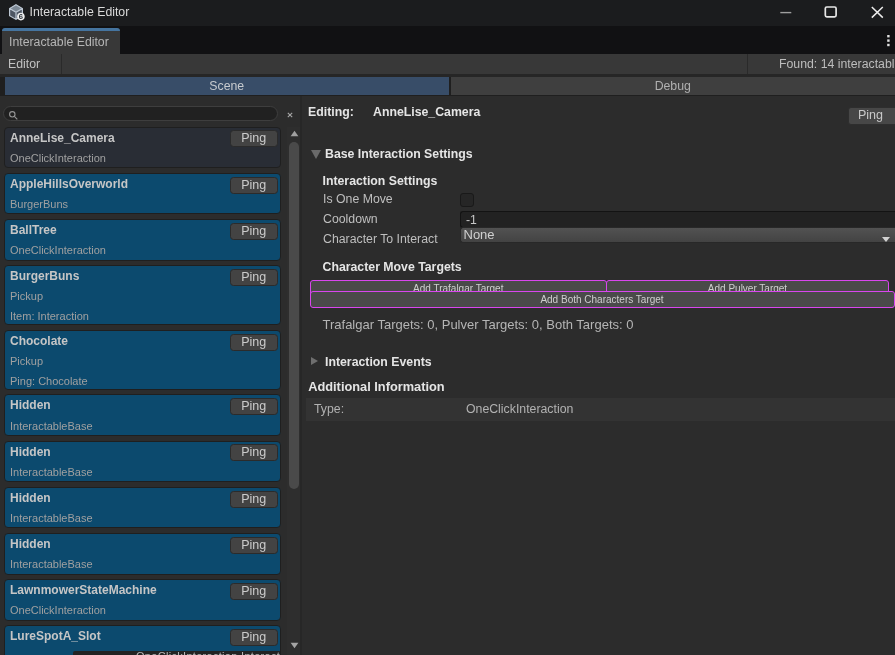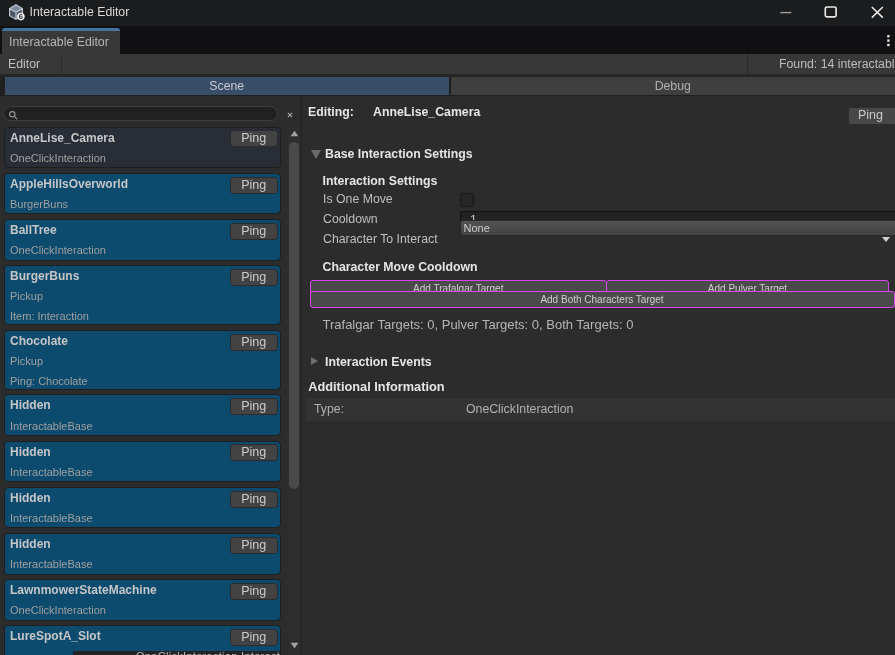--- a/index.html
+++ b/index.html
@@ -31,21 +31,21 @@
 .item .ping{position:absolute;right:2.5px;top:2.9px;width:47.5px;height:17px;background:#434343;border:1px solid #2b2b2b;border-radius:3.5px;color:#cbcbcb;font-size:12.5px;text-align:center;line-height:15.5px}
 .h1{height:41.7px}
 .h2{height:60.1px}
 #lurebox{position:absolute;left:68px;top:25px;white-space:nowrap;width:208px;height:12px;background:#232323;border-radius:2px;overflow:hidden;color:#b8b8b8;font-size:11px;line-height:10.5px;padding-left:63px;letter-spacing:0.3px}
 
 #sbtrack{left:287px;top:126.6px;width:13.5px;height:528.4px;background:#2e2e2e}
 #sbthumb{left:288.5px;top:142px;width:10.5px;height:347px;background:#4a4a4a;border-radius:5px}
 
 #cb{left:460px;top:193px;width:14px;height:14px;background:#262626;border:1px solid #191919;border-radius:3px}
 #cooldown-field{left:460px;top:210.5px;width:435px;height:17.8px;background:#222;border:1px solid #131313;border-right:none;border-radius:3px 0 0 3px;color:#c8c8c8;font-size:12.3px;line-height:16px;padding-left:5px}
-#dropdown{left:460px;top:220px;width:435px;height:16px;background:linear-gradient(#525252,#434343);border:1px solid #282828;border-right:none;border-radius:3px 0 0 3px;color:#d0d0d0;font-size:11px;line-height:14.5px;padding-left:2.5px}
+#dropdown{left:460px;top:227px;width:435px;height:16px;background:linear-gradient(#525252,#434343);border:1px solid #282828;border-right:none;border-radius:3px 0 0 3px;color:#d0d0d0;font-size:13px;line-height:14.5px;padding-left:2.5px}
 #ddarrow{left:882.2px;top:237.2px;width:0;height:0;border-left:4.4px solid transparent;border-right:4.4px solid transparent;border-top:5.5px solid #d2d2d2}
 .abtn{top:279.5px;height:17px;background:#4a4a4a;border:1px solid #d946ef;border-radius:3px;color:#cfcfcf;font-size:10px;text-align:center;line-height:15px}
 #rp-ping{left:848px;top:107px;width:60px;height:17.5px;background:#474747;border:1px solid #2e2e2e;border-radius:3px;color:#c9c9c9;font-size:12.5px;line-height:15.5px;padding-left:9px}
 #typerow{left:306px;top:398px;width:589px;height:22.5px;background:#333333}
 .tri-d{width:0;height:0;border-left:5.1px solid transparent;border-right:5.1px solid transparent;border-top:9.4px solid #6a6a6a}
 .tri-r{width:0;height:0;border-top:4.8px solid transparent;border-bottom:4.8px solid transparent;border-left:7px solid #6e6e6e}
 #splitter{left:299.5px;top:96px;width:2px;height:559px;background:#272727}
 </style></head><body>
 
 <div class="abs" id="titlebar">
@@ -180,21 +180,21 @@
 
 <div class="t b" style="left:322.5px;top:173.5px">Interaction Settings</div>
 <div class="t" style="left:323px;top:192.2px">Is One Move</div>
 <div class="abs" id="cb"></div>
 <div class="t" style="left:323px;top:212.1px">Cooldown</div>
 <div class="abs" id="cooldown-field">-1</div>
 <div class="t" style="left:323px;top:232.1px">Character To Interact</div>
 <div class="abs" id="dropdown">None</div>
 <div class="abs" id="ddarrow"></div>
 
-<div class="t b" style="left:322.5px;top:260.2px">Character Move Cooldown</div>
+<div class="t b" style="left:322.5px;top:260.2px">Character Move Targets</div>
 <div class="abs abtn" style="left:309.5px;width:297.5px">Add Trafalgar Target</div>
 <div class="abs abtn" style="left:606px;width:283px">Add Pulver Target</div>
 <div class="abs abtn" style="left:309.5px;top:291px;width:585px">Add Both Characters Target</div>
 <div class="t" style="left:322.5px;top:318.4px;font-size:13px;color:#b5b5b5">Trafalgar Targets: 0, Pulver Targets: 0, Both Targets: 0</div>
 
 <div class="abs tri-r" style="left:310.5px;top:356.6px"></div>
 <div class="t b" style="left:325px;top:355.1px">Interaction Events</div>
 
 <div class="t b" style="left:308.2px;top:379.7px;font-size:12.8px">Additional Information</div>
 <div class="abs" id="typerow"></div>

